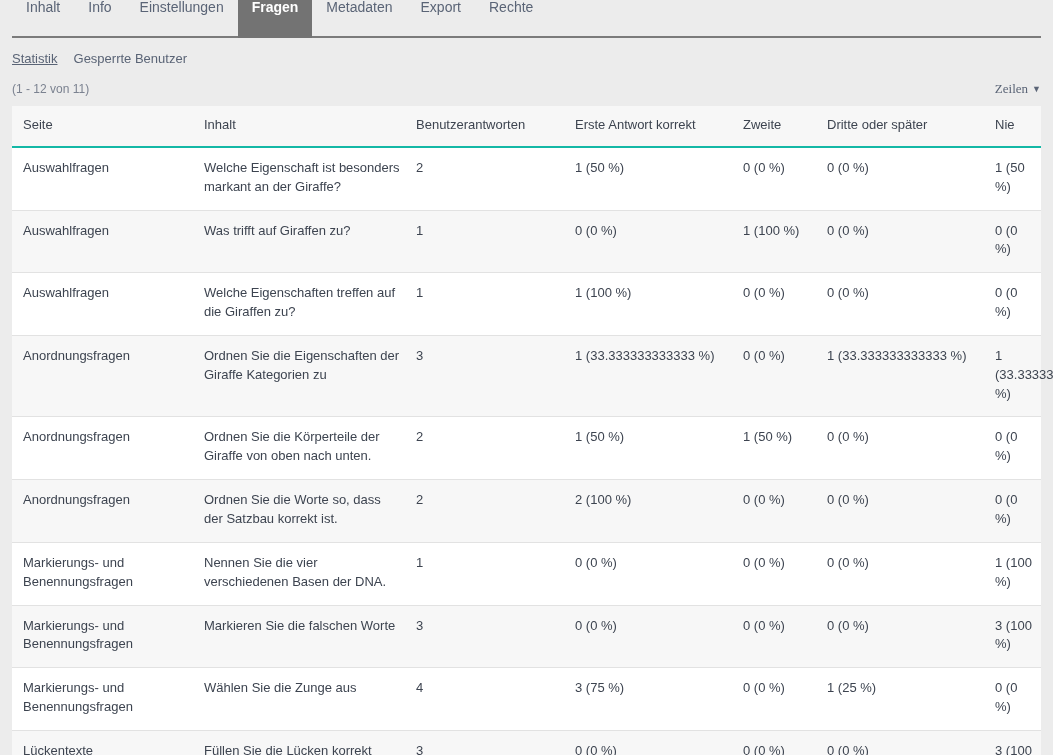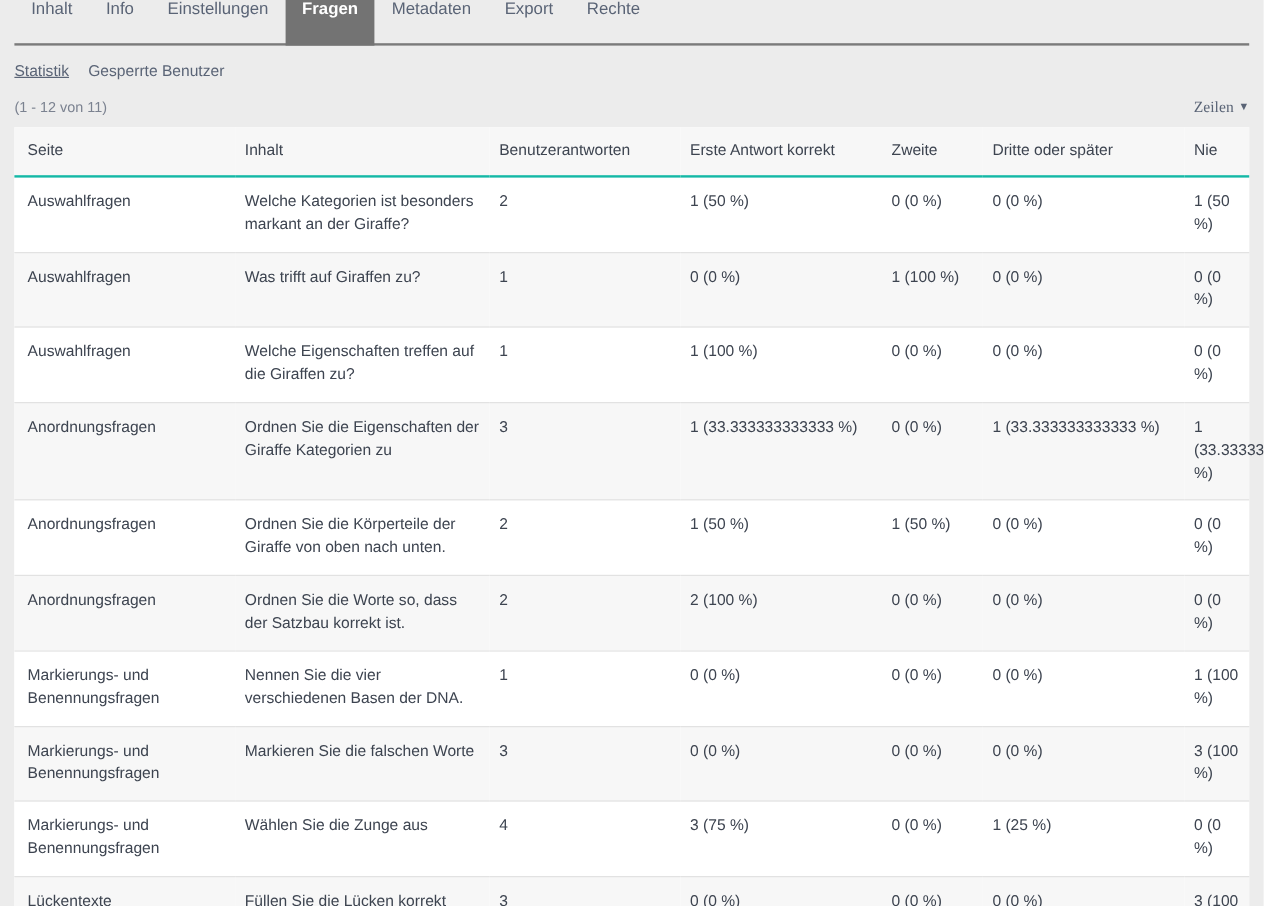--- a/index.html
+++ b/index.html
@@ -205,21 +205,21 @@
         <th class="c-benutz">Benutzerantworten</th>
         <th class="c-erste">Erste Antwort korrekt</th>
         <th class="c-zweite">Zweite</th>
         <th class="c-dritte">Dritte oder später</th>
         <th class="c-nie">Nie</th>
       </tr>
     </thead>
     <tbody id="table-body">
         <tr class="odd">
           <td class="c-seite">Auswahlfragen</td>
-          <td class="c-frage">Welche Kategorien ist besonders markant an der Giraffe?</td>
+          <td class="c-frage">Welche Eigenschaft ist besonders markant an der Giraffe?</td>
           <td class="c-benutz">2</td>
           <td class="c-erste">1 (50 %)</td>
           <td class="c-zweite">0 (0 %)</td>
           <td class="c-dritte">0 (0 %)</td>
           <td class="c-nie">1 (50 %)</td>
         </tr>
         <tr class="even">
           <td class="c-seite">Auswahlfragen</td>
           <td class="c-frage">Was trifft auf Giraffen zu?</td>
           <td class="c-benutz">1</td>

